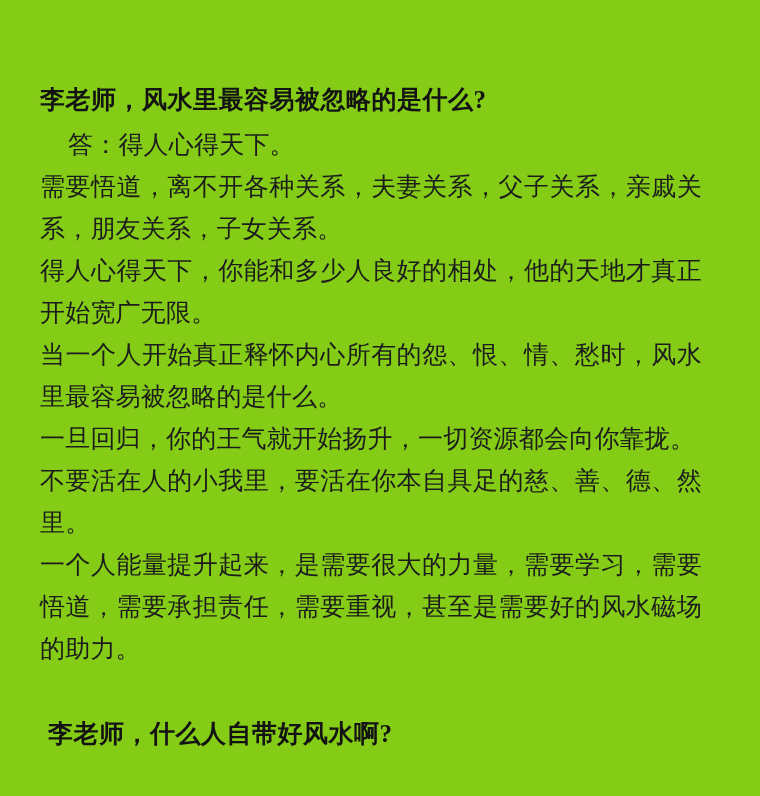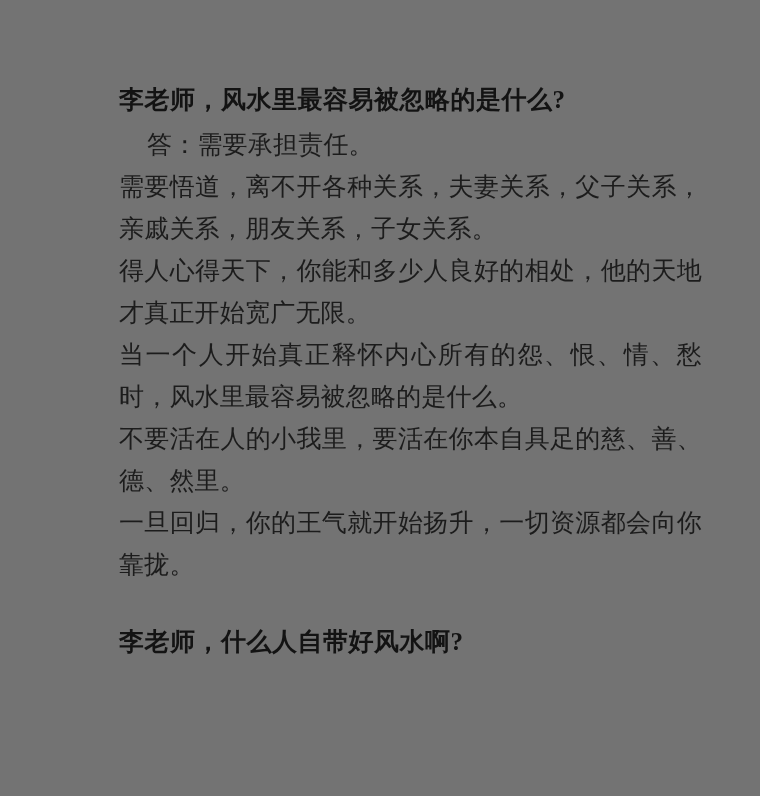--- a/index.html
+++ b/index.html
@@ -12,22 +12,22 @@
     background: #ffffff;
     font-family: "Liberation Serif", "DejaVu Serif", serif;
     color: #1a1a1a;
     overflow: hidden;
   }
   .page {
     position: relative;
     width: 760px;
     height: 796px;
     box-sizing: border-box;
-    padding: 78px 58px 0 119px;
-    background: #737373;
+    padding: 78px 58px 0 40px;
+    background: #84cc16;
   }
   .qa-block {
     margin: 0;
   }
   .question {
     font-weight: bold;
     font-size: 25px;
     line-height: 44px;
     letter-spacing: 0.5px;
     color: #131313;
@@ -47,36 +47,37 @@
   }
   .gap-large {
     height: 34px;
   }
   .question-2 {
     font-weight: bold;
     font-size: 25px;
     line-height: 44px;
     letter-spacing: 0.5px;
     color: #131313;
-    margin: 0;
+    margin: 8px;
   }
 </style>
 </head>
 <body>
 
 <div class="page">
 
   <div class="qa-block">
     <p class="question">李老师，风水里最容易被忽略的是什么?</p>
-    <p class="para indent">答：需要承担责任。</p>
+    <p class="para indent">答：得人心得天下。</p>
     <p class="para">需要悟道，离不开各种关系，夫妻关系，父子关系，亲戚关系，朋友关系，子女关系。</p>
     <p class="para">得人心得天下，你能和多少人良好的相处，他的天地才真正开始宽广无限。</p>
     <p class="para">当一个人开始真正释怀内心所有的怨、恨、情、愁时，风水里最容易被忽略的是什么。</p>
+    <p class="para">一旦回归，你的王气就开始扬升，一切资源都会向你靠拢。</p>
     <p class="para">不要活在人的小我里，要活在你本自具足的慈、善、德、然里。</p>
-    <p class="para">一旦回归，你的王气就开始扬升，一切资源都会向你靠拢。</p>
+    <p class="para">一个人能量提升起来，是需要很大的力量，需要学习，需要悟道，需要承担责任，需要重视，甚至是需要好的风水磁场的助力。</p>
   </div>
 
   <div class="gap-large"></div>
 
   <div class="qa-block">
     <p class="question-2">李老师，什么人自带好风水啊?</p>
   </div>
 
 </div>
 

